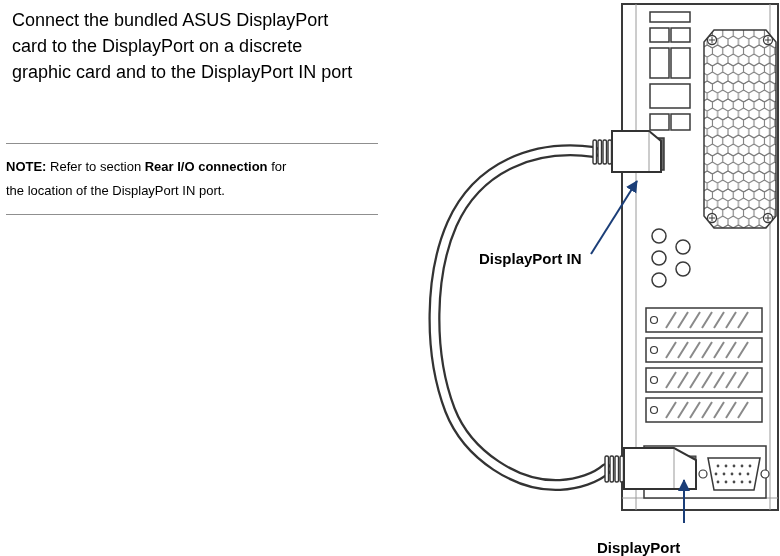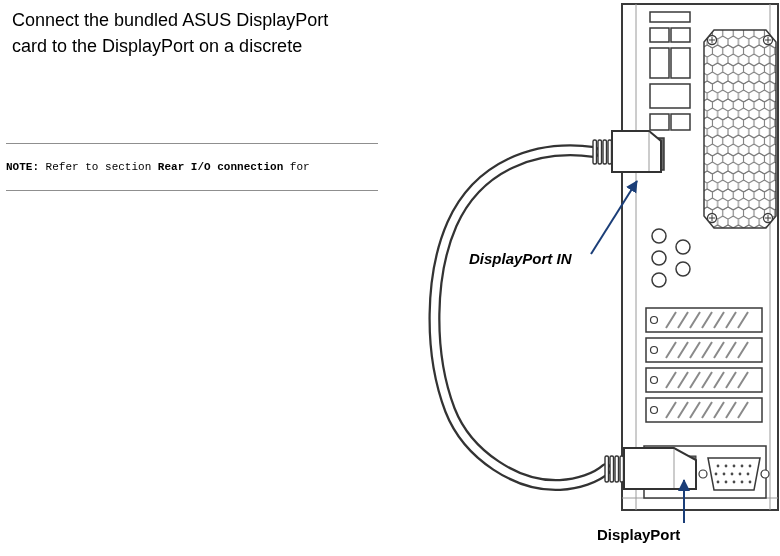--- a/index.html
+++ b/index.html
@@ -9,43 +9,45 @@
   html,body{margin:0;padding:0;background:#fff;}
   .page{
     position:relative;width:780px;height:556px;background:#fff;overflow:hidden;
     font-family:"Liberation Sans", sans-serif;color:#000;
   }
   .instruction{position:absolute;left:6px;top:7px;font-size:18px;line-height:26px;margin-left:6px;}
   .instruction .line{white-space:nowrap;}
   .note{
     position:absolute;left:6px;top:143px;width:372px;
     border-top:1px solid #8f8f8f;border-bottom:1px solid #8f8f8f;
-    padding:11px 0;font-size:11px;line-height:24px;font-family:Liberation Mono, monospace;
+    padding:11px 0;font-size:13px;line-height:24px;
   }
   .note .l1{white-space:nowrap;}
   .b{font-weight:700;}
   .diagram-label{position:absolute;font-size:15px;font-weight:700;white-space:nowrap;color:#000;}
-  #lbl-dpin{left:469px;top:250px;font-style:italic;}
-  #lbl-dp{left:597px;top:526px;}
+  #lbl-dpin{left:479px;top:250px;}
+  #lbl-dp{left:597px;top:539px;}
   svg.art{position:absolute;left:0;top:0;}
 </style>
 </head>
 <body>
 
 <div class="page">
 
   <div class="instruction">
     <div class="line">Connect the bundled ASUS DisplayPort</div>
     <div class="line">card to the DisplayPort on a discrete</div>
+    <div class="line">graphic card and to the DisplayPort IN port</div>
   </div>
 
   <div class="note">
     <div class="l1">
       <span class="b">NOTE:</span><span> Refer to section </span><span class="b">Rear I/O connection</span><span> for</span>
     </div>
+    <div>the location of the DisplayPort IN port.</div>
   </div>
 
   <svg class="art" width="780" height="556" viewBox="0 0 780 556">
     <defs>
       <pattern id="hexes" width="10.4" height="18" patternUnits="userSpaceOnUse">
         <path d="M5.2,0 L10.4,3 L10.4,9 L5.2,12 L0,9 L0,3 Z" fill="none" stroke="#777" stroke-width="1"></path>
         <path d="M0,9 L5.2,12 L5.2,18 L0,21 L-5.2,18 L-5.2,12 Z" fill="none" stroke="#777" stroke-width="1"></path>
         <path d="M10.4,9 L15.6,12 L15.6,18 L10.4,21 L5.2,18 L5.2,12 Z" fill="none" stroke="#777" stroke-width="1"></path>
       </pattern>
       <marker id="arrowhead" markerWidth="8" markerHeight="8" refX="5.5" refY="3" orient="auto">

